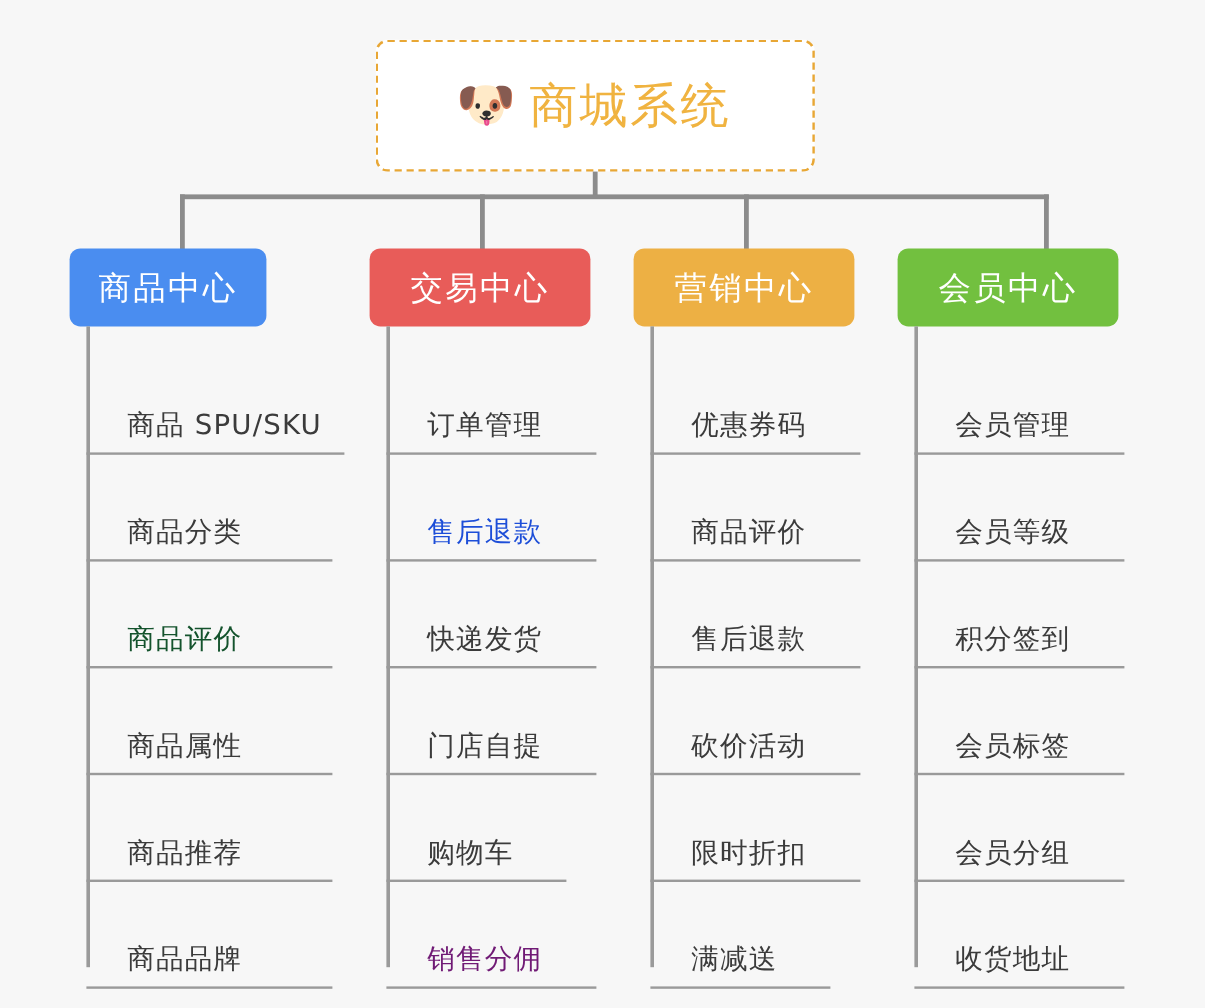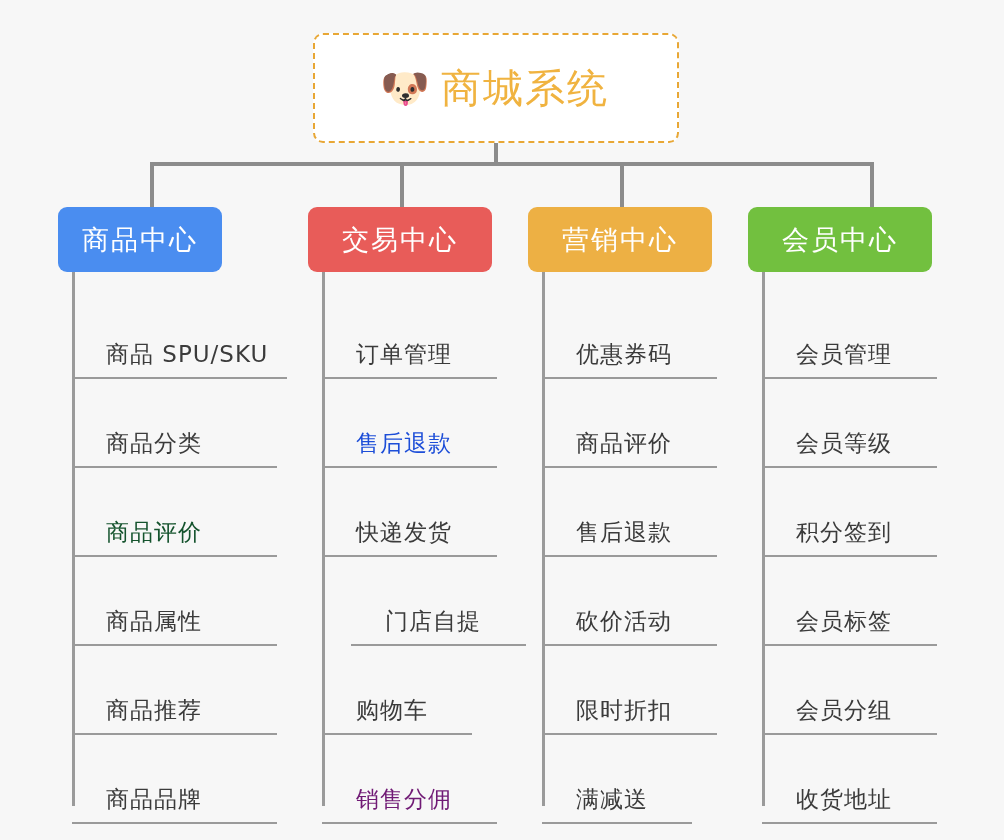--- a/index.html
+++ b/index.html
@@ -152,21 +152,21 @@
         <div class="leaf-underline" style="width: 175px; background: rgb(154, 154, 154);"></div>
       </div>
       <div class="leaf" style="top: 89px;">
         <span class="leaf-label" style="color: #1d4ed8;">售后退款</span>
         <div class="leaf-underline" style="width: 175px; background: rgb(154, 154, 154);"></div>
       </div>
       <div class="leaf" style="top: 178px;">
         <span class="leaf-label" style="color: rgb(59, 59, 59);">快递发货</span>
         <div class="leaf-underline" style="width: 175px; background: rgb(154, 154, 154);"></div>
       </div>
-      <div class="leaf" style="top: 267px; margin-left: 29px;">
+      <div class="leaf" style="top: 267px;">
         <span class="leaf-label" style="color: rgb(59, 59, 59);">门店自提</span>
         <div class="leaf-underline" style="width: 175px; background: rgb(154, 154, 154);"></div>
       </div>
       <div class="leaf" style="top: 356px;">
         <span class="leaf-label" style="color: rgb(59, 59, 59);">购物车</span>
         <div class="leaf-underline" style="width: 150px; background: rgb(154, 154, 154);"></div>
       </div>
       <div class="leaf" style="top: 445px;">
         <span class="leaf-label" style="color: #701a75;">销售分佣</span>
         <div class="leaf-underline" style="width: 175px; background: rgb(154, 154, 154);"></div>

